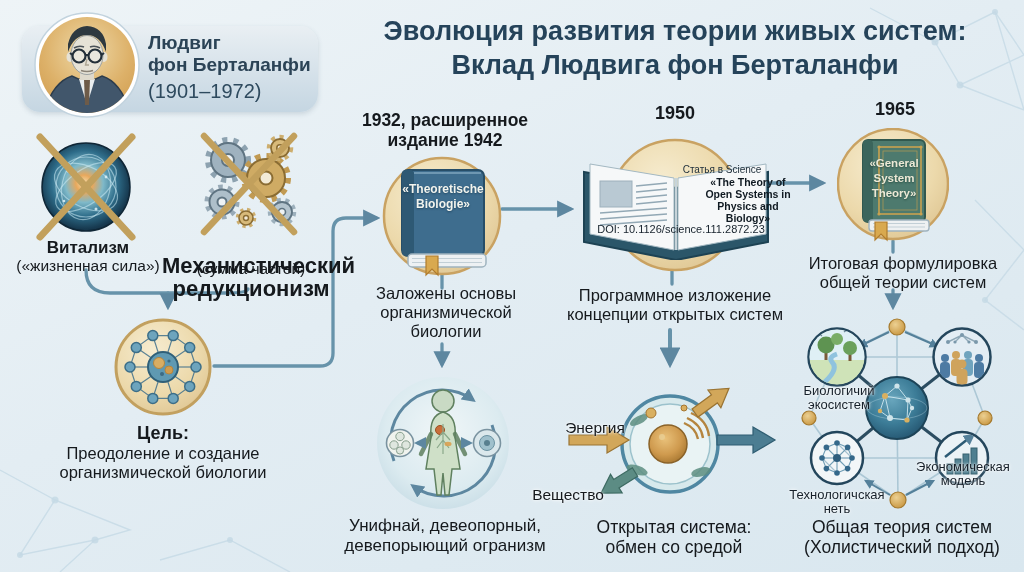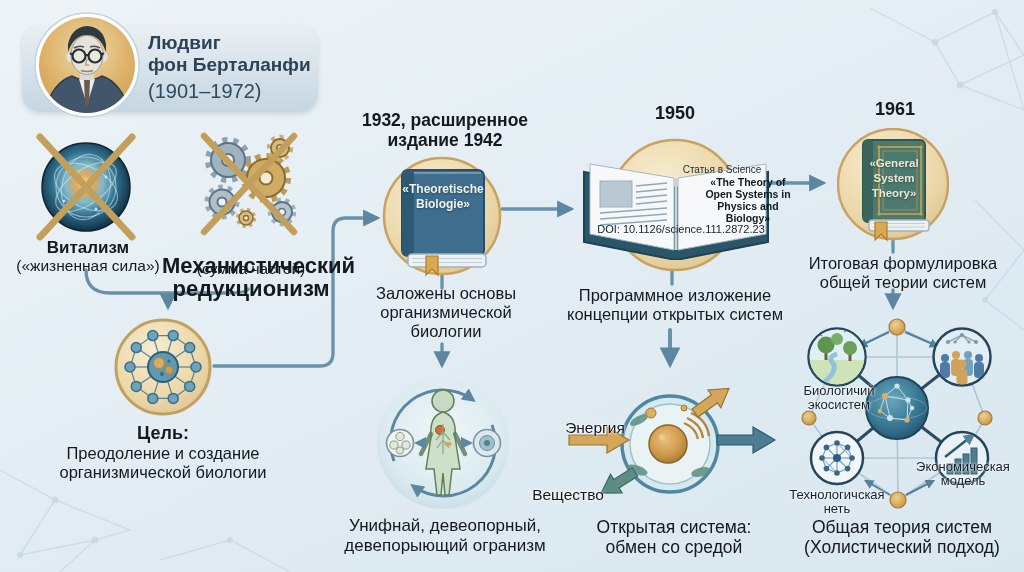--- a/index.html
+++ b/index.html
@@ -142,20 +142,24 @@
       <path d="M 53,47 L 51.5,53 L 55,53" stroke="#aea694" stroke-width="1.4" fill="none"></path>
       <path d="M 47,58.5 Q 53,60.5 59,58.5" stroke="#8a8276" stroke-width="1.6" fill="none"></path>
     </g>
   </svg>
   <div class="txt" id="person-name">
     <div>Людвиг</div>
     <div>фон Берталанфи</div>
   </div>
   <div class="txt" id="person-years">(1901–1972)</div>
 
+  <div class="txt" id="main-title">
+    <div>Эволюция развития теории живых систем:</div>
+    <div>Вклад Людвига фон Берталанфи</div>
+  </div>
 
   <svg class="abs" style="left:26px;top:127px" width="120" height="120" viewBox="0 0 120 120">
     <defs>
       <radialGradient id="orb" cx="48%" cy="46%" r="60%">
         <stop offset="0%" stop-color="#f7dfad"></stop>
           <stop offset="16%" stop-color="#e8a85c"></stop>
         <stop offset="36%" stop-color="#7fb9c9"></stop>
           <stop offset="62%" stop-color="#2e6d8a"></stop>
         <stop offset="86%" stop-color="#17394f"></stop>
           <stop offset="100%" stop-color="#122c3f"></stop>
@@ -382,21 +386,21 @@
     </g>
     <path d="M 162,55 L 198,55 L 198,47 L 220,60 L 198,73 L 198,65 L 162,65 Z" fill="#4c7d92" stroke="#2f5d72" stroke-width="1.2"></path>
     <g transform="translate(80,92) rotate(148)">
       <path d="M 0,-5 L 22,-5 L 22,-11 L 40,0 L 22,11 L 22,5 L 0,5 Z" fill="#5c8c84" stroke="#3d6a62" stroke-width="1.2"></path>
     </g>
   </svg>
   <div class="txt halo" id="energy-label">Энергия</div>
   <div class="txt halo" id="matter-label">Вещество</div>
   <div class="txt" id="caption-1950">Открытая система: обмен со средой</div>
 
-  <div class="txt" id="year-1968">1961</div>
+  <div class="txt" id="year-1968">1965</div>
   <svg class="abs" style="left:837px;top:128px" width="112" height="116" viewBox="0 0 112 116">
     <circle cx="56" cy="56" r="55" fill="url(#tanA)" stroke="#c9a262" stroke-width="2.5"></circle>
     <rect x="26" y="12" width="62" height="82" rx="5" fill="#4d7a6e" stroke="#31584e" stroke-width="2"></rect>
     <rect x="26" y="12" width="10" height="82" rx="4" fill="#3b655c"></rect>
     <rect x="42" y="19" width="42" height="67" fill="none" stroke="#c9a24f" stroke-width="1.6"></rect>
     <rect x="46" y="23" width="34" height="59" fill="none" stroke="#c9a24f" stroke-width="0.8" opacity=".75"></rect>
     <circle cx="42" cy="19" r="1.6" fill="#c9a24f"></circle>
       <circle cx="84" cy="19" r="1.6" fill="#c9a24f"></circle>
     <circle cx="42" cy="86" r="1.6" fill="#c9a24f"></circle>
       <circle cx="84" cy="86" r="1.6" fill="#c9a24f"></circle>

